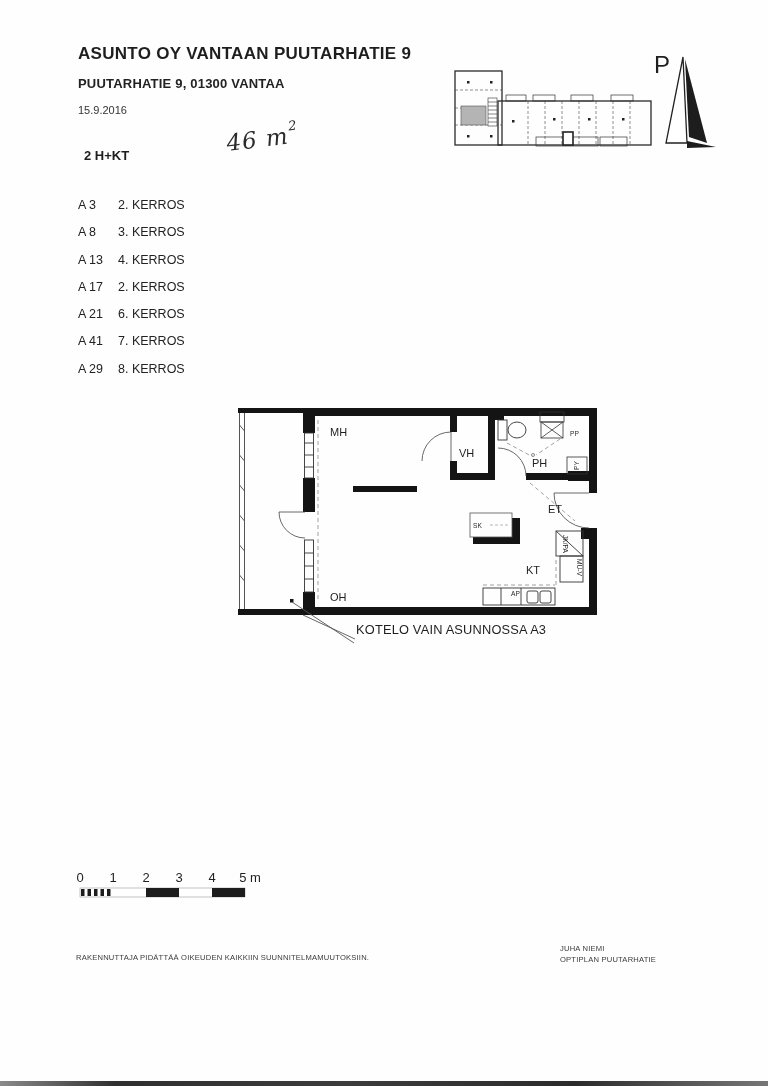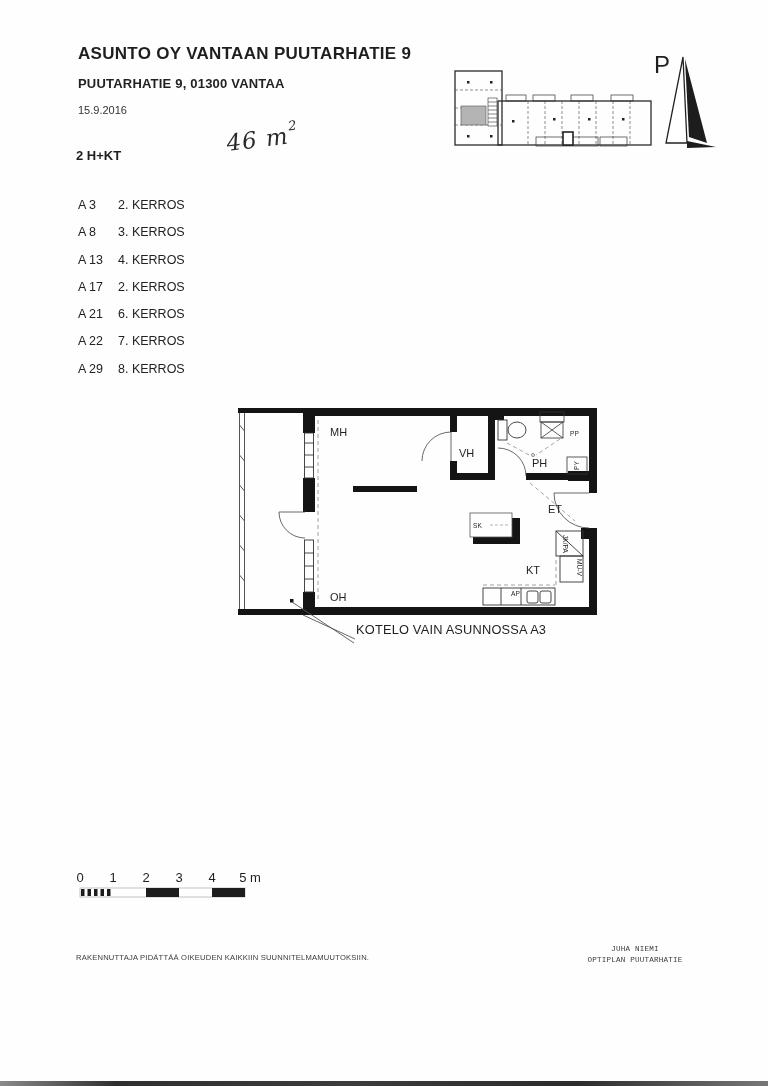--- a/index.html
+++ b/index.html
@@ -17,38 +17,38 @@
     font-family:"DejaVu Serif",serif;font-style:italic;font-size:23px;color:#2b2b2b;
     transform:rotate(-7deg);transform-origin:left bottom;letter-spacing:1px;
   }
   .handwritten sup{font-size:13px;position:relative;top:-4px;left:1px;}
   .apt-list{font-size:12.5px;color:#222;line-height:19.3px;}
   .apt-row{display:flex;margin-top:8px;}
   .apt-unit{width:40px;white-space:pre;}
   .apt-floor{}
   .kotelo{font-size:12.8px;color:#1f1f1f;letter-spacing:.2px;white-space:nowrap;}
   .footer-small{font-size:7.6px;color:#3a3a3a;letter-spacing:.2px;}
-  .footer-right{text-align:center;line-height:10.5px;font-family:Liberation Mono, monospace;}
+  .footer-right{text-align:left;line-height:10.5px;}
   .scan-edge{
     position:absolute;left:0;top:1081px;width:768px;height:5px;
     background:linear-gradient(90deg,#8a8a8a 0%,#2f2f2f 15%,#3c3c3c 45%,#2b2b2b 75%,#777 100%);
   }
   svg text{font-family:"Liberation Sans",sans-serif;fill:#1f1f1f;}
   .room-label{font-size:11px;}
   .tiny-label{font-size:6.6px;}
 </style>
 </head>
 <body>
 
 <div class="page">
 
   <div class="abs title" style="left:78px;top:44px;">ASUNTO OY VANTAAN PUUTARHATIE 9</div>
   <div class="abs subtitle" style="left:78px;top:76px;">PUUTARHATIE 9, 01300 VANTAA</div>
   <div class="abs date" style="left:78px;top:104px;">15.9.2016</div>
-  <div class="abs apt-type" style="left:76px;top:148px;text-align:center;">2 H+KT</div>
+  <div class="abs apt-type" style="left:84px;top:148px;text-align:center;">2 H+KT</div>
   <div class="abs handwritten" style="left:228px;top:130px;">
     <span>46 m</span><sup>2</sup>
   </div>
 
   <div class="abs apt-list" style="left:78px;top:188px;">
     <div class="apt-row">
         <span class="apt-unit">A 3</span>
         <span class="apt-floor">2. KERROS</span>
       </div>
     <div class="apt-row">
@@ -61,21 +61,21 @@
       </div>
     <div class="apt-row">
         <span class="apt-unit">A 17</span>
         <span class="apt-floor">2. KERROS</span>
       </div>
     <div class="apt-row">
         <span class="apt-unit">A 21</span>
         <span class="apt-floor">6. KERROS</span>
       </div>
     <div class="apt-row">
-        <span class="apt-unit">A 22</span>
+        <span class="apt-unit">A 41</span>
         <span class="apt-floor">7. KERROS</span>
       </div>
     <div class="apt-row">
         <span class="apt-unit">A 29</span>
         <span class="apt-floor">8. KERROS</span>
       </div>
   </div>
 
   <svg class="abs" style="left:448px;top:58px;" width="210" height="95" viewBox="0 0 210 95">
     <g fill="none" stroke="#2a2a2a" stroke-width="1.3">

